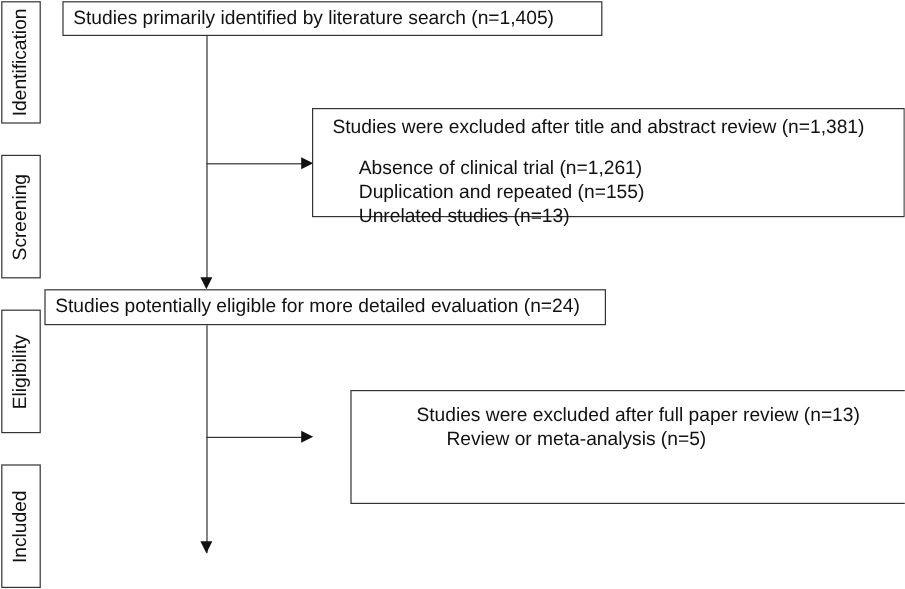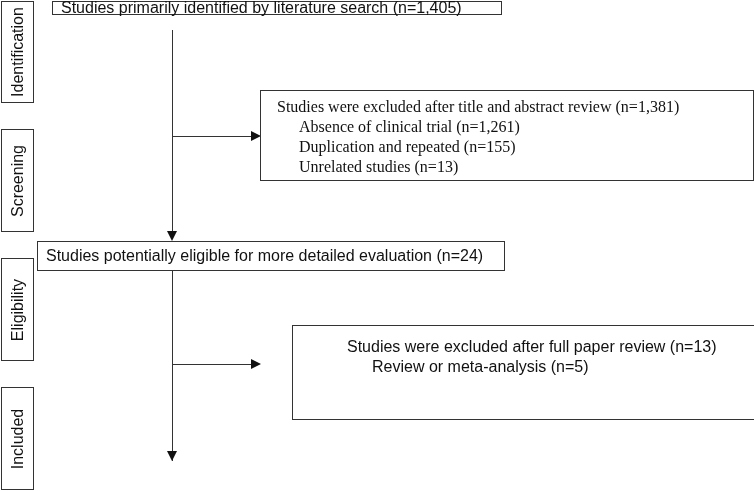--- a/index.html
+++ b/index.html
@@ -24,32 +24,32 @@
   <div class="side" style="top:129px;height:103px;">
       <span>Screening</span>
     </div>
   <div class="side" style="top:258px;height:103px;">
       <span>Eligibility</span>
     </div>
   <div class="side" style="top:387px;height:103px;">
       <span>Included</span>
     </div>
 
-  <div class="box main" style="left:52px;top:1px;width:450px;height:14px;">
+  <div class="box main" style="left:52px;top:1px;width:450px;height:29px;">
       <span>Studies primarily identified by literature search (n=1,405)</span>
     </div>
 
   <div class="vline" style="top:30px;height:202px;"></div>
   <div class="hline" style="left:172px;top:136px;width:80px;"></div>
   <div class="arrow-right" style="left:251px;top:131px;"></div>
   <div class="arrow-down" style="left:167px;top:231px;"></div>
 
-  <div class="box excl" style="left:260px;top:90px;width:494px;height:91px;padding:6px 0 0 16px;font-family:Liberation Serif, serif;">
+  <div class="box excl" style="left:260px;top:90px;width:494px;height:91px;padding:6px 0 0 16px;">
     <div>Studies were excluded after title and abstract review (n=1,381)</div>
-    <div style="padding-left:22px;">
+    <div style="padding-left:22px;margin-top:14px;">
       <div>Absence of clinical trial (n=1,261)</div>
       <div>Duplication and repeated (n=155)</div>
       <div>Unrelated studies (n=13)</div>
     </div>
   </div>
 
   <div class="box main" style="left:37px;top:241px;width:468px;height:30px;">
       <span>Studies potentially eligible for more detailed evaluation (n=24)</span>
     </div>
 

